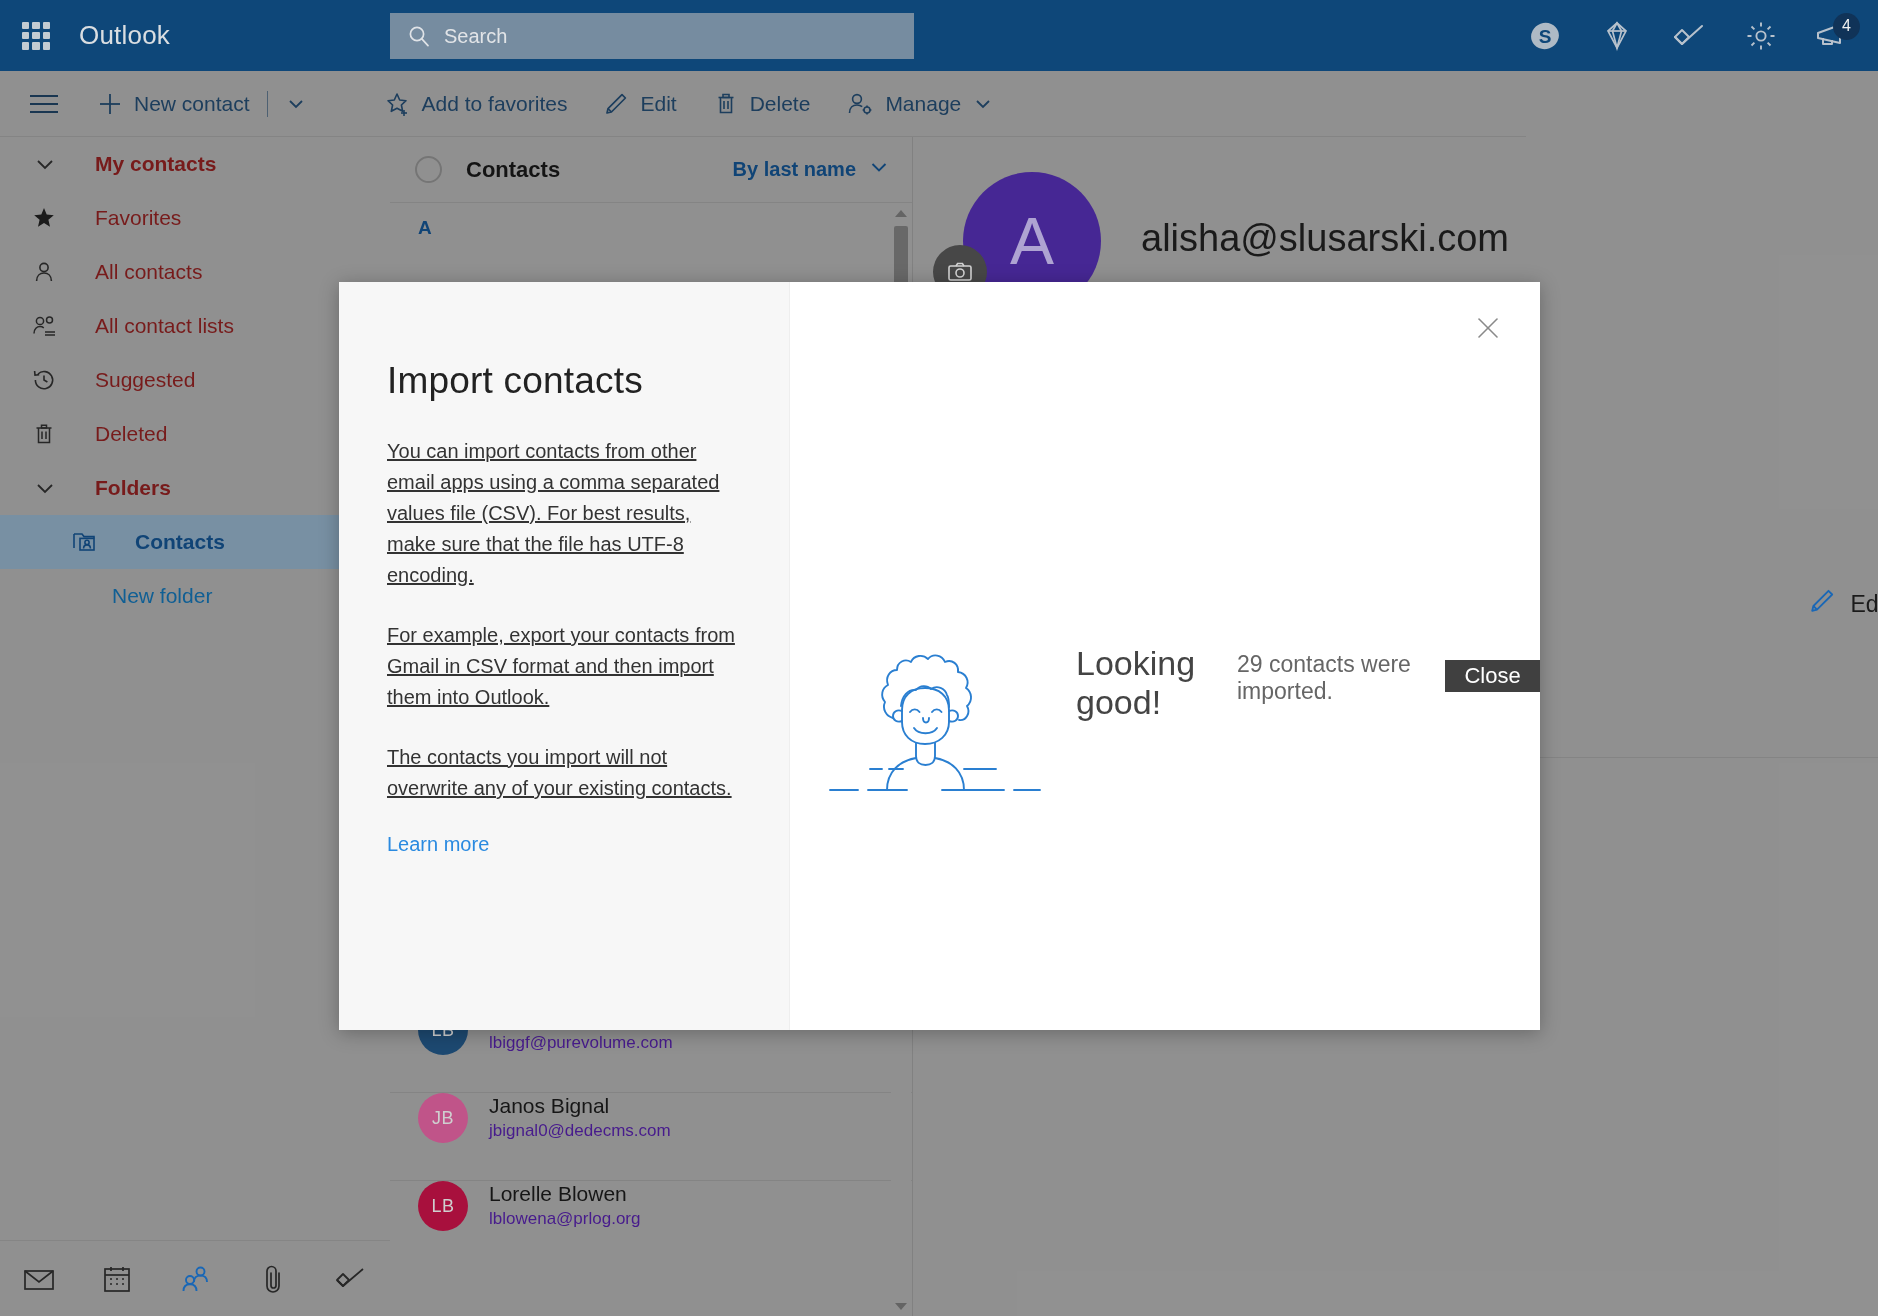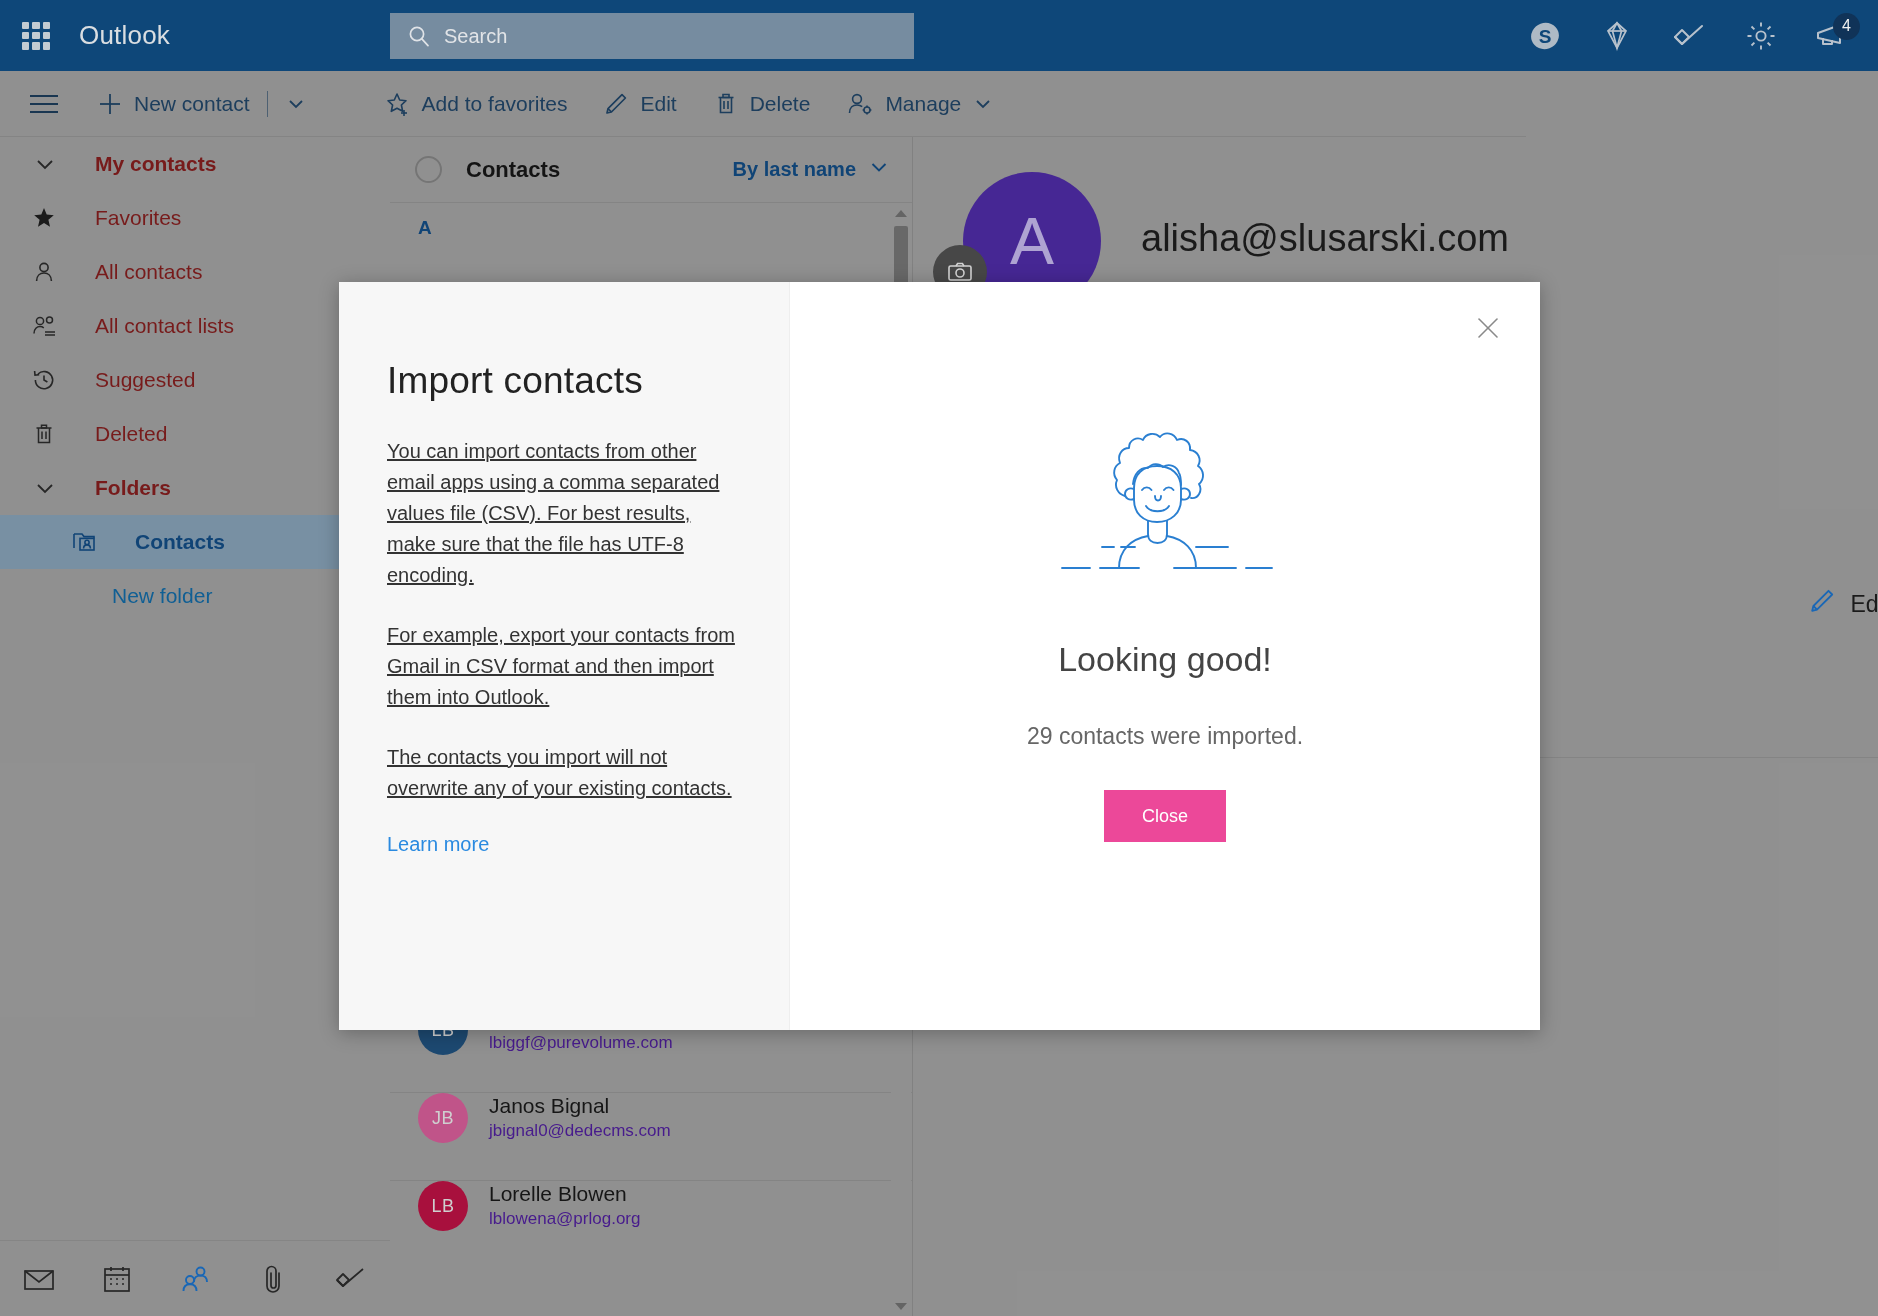--- a/index.html
+++ b/index.html
@@ -276,45 +276,45 @@
   }
   .modal-left p {
     margin: 0 0 29px 0;
     font-size: 20px; line-height: 31px; color: #333333; text-decoration: underline;
   }
   .learnmore {
     color: #2a8ae0; font-size: 20px; text-decoration: none; cursor: pointer;
   }
   .modal-right {
     flex: 1; position: relative;
-    display: flex; flex-direction: column;
+    display: flex; 
     align-items: center;
   }
   .closex {
     position: absolute; right: 28px; top: 22px;
     width: 48px; height: 48px;
     display: flex; align-items: center; justify-content: center;
     cursor: pointer; color: #888888;
   }
   .illus { margin-top: 128px; }
   .headline {
     margin-top: 54px;
     font-size: 34px; font-weight: 300; color: #444444;
   }
   .subline {
     margin-top: 44px;
     font-size: 23px; font-weight: 300; color: #666666;
   }
   .closebtn {
     margin-top: 40px;
-    background: #ec4899;
+    background: #404040;
     color: #ffffff;
     border: none;
-    width: 122px; height: 52px;
-    font-size: 18px;
+    width: 122px; height: 32px;
+    font-size: 22px;
     font-family: "Liberation Sans", sans-serif;
     cursor: pointer;
   }
 </style>
 </head>
 <body>
 
 <div id="app">
 
   <div class="topbar">

